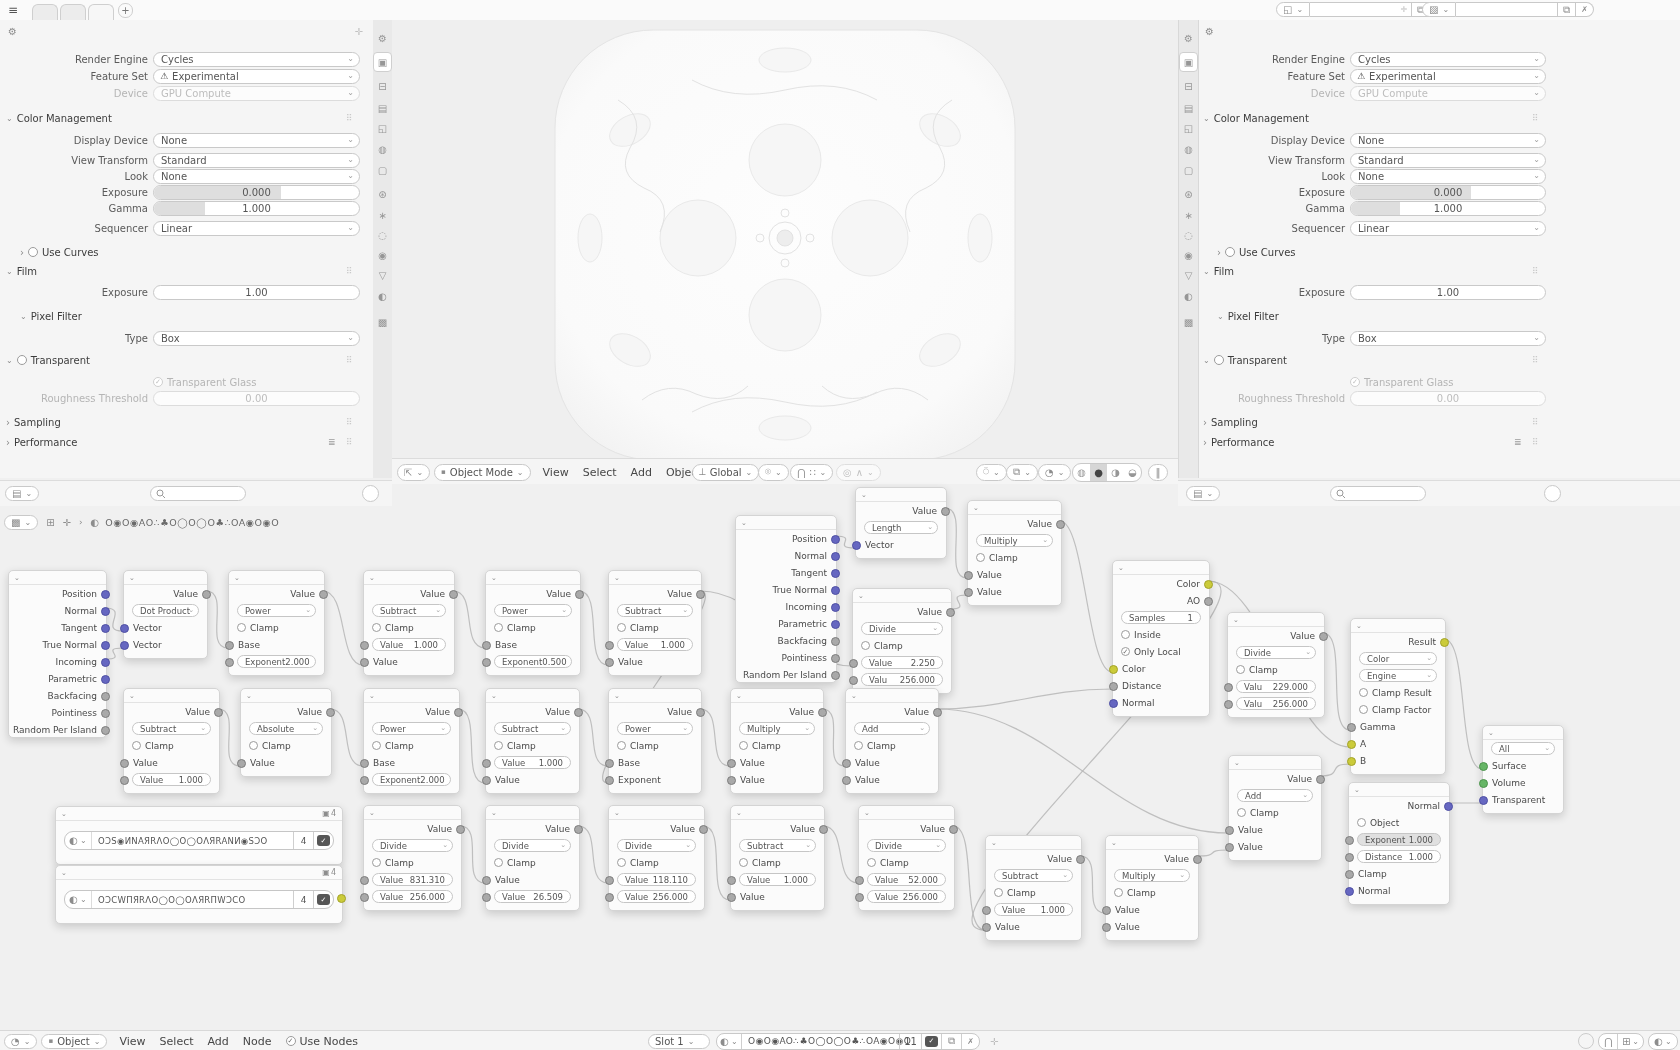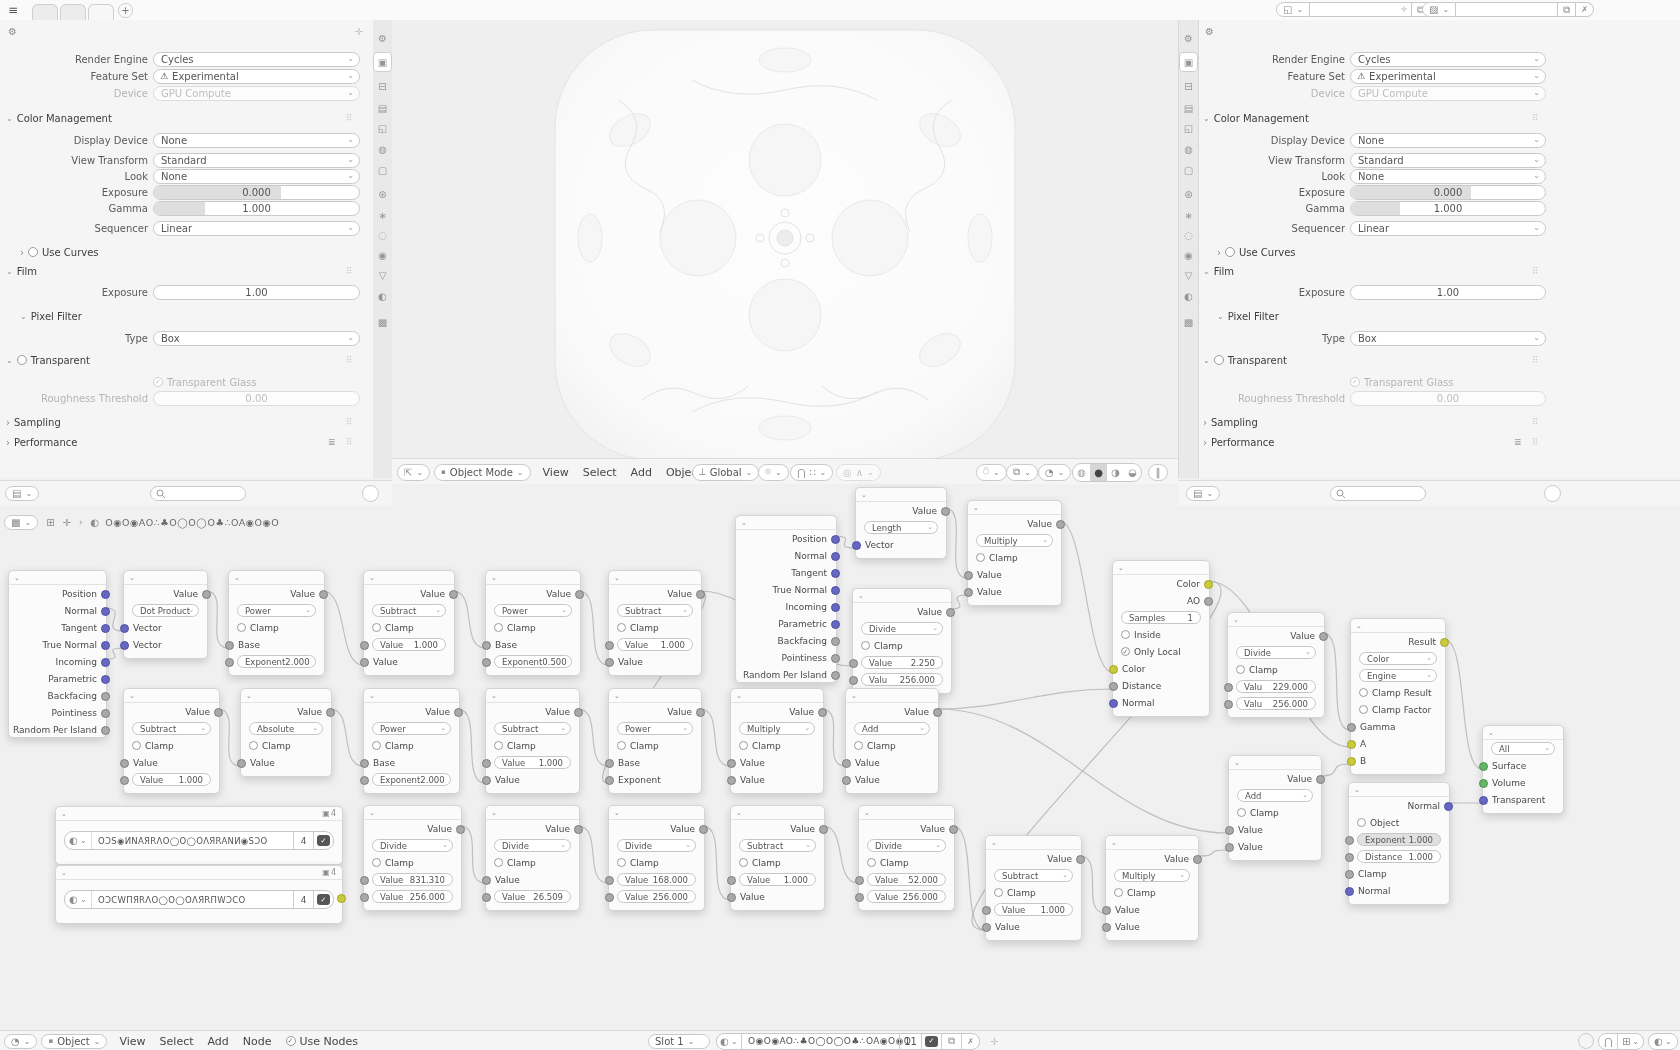--- a/index.html
+++ b/index.html
@@ -1357,21 +1357,21 @@
         </div>
         <div class="nrow">
           <div class="nchk">
             <div class="circlechk" style="width: 9px; height: 9px;"></div>
             <div>Clamp</div>
           </div>
         </div>
         <div class="nrow">
           <div class="npill">
             <div>Value</div>
-            <div>168.000</div>
+            <div>118.110</div>
           </div>
           <div class="sock left"></div>
         </div>
         <div class="nrow">
           <div class="npill">
             <div>Value</div>
             <div>256.000</div>
           </div>
           <div class="sock left"></div>
         </div>

